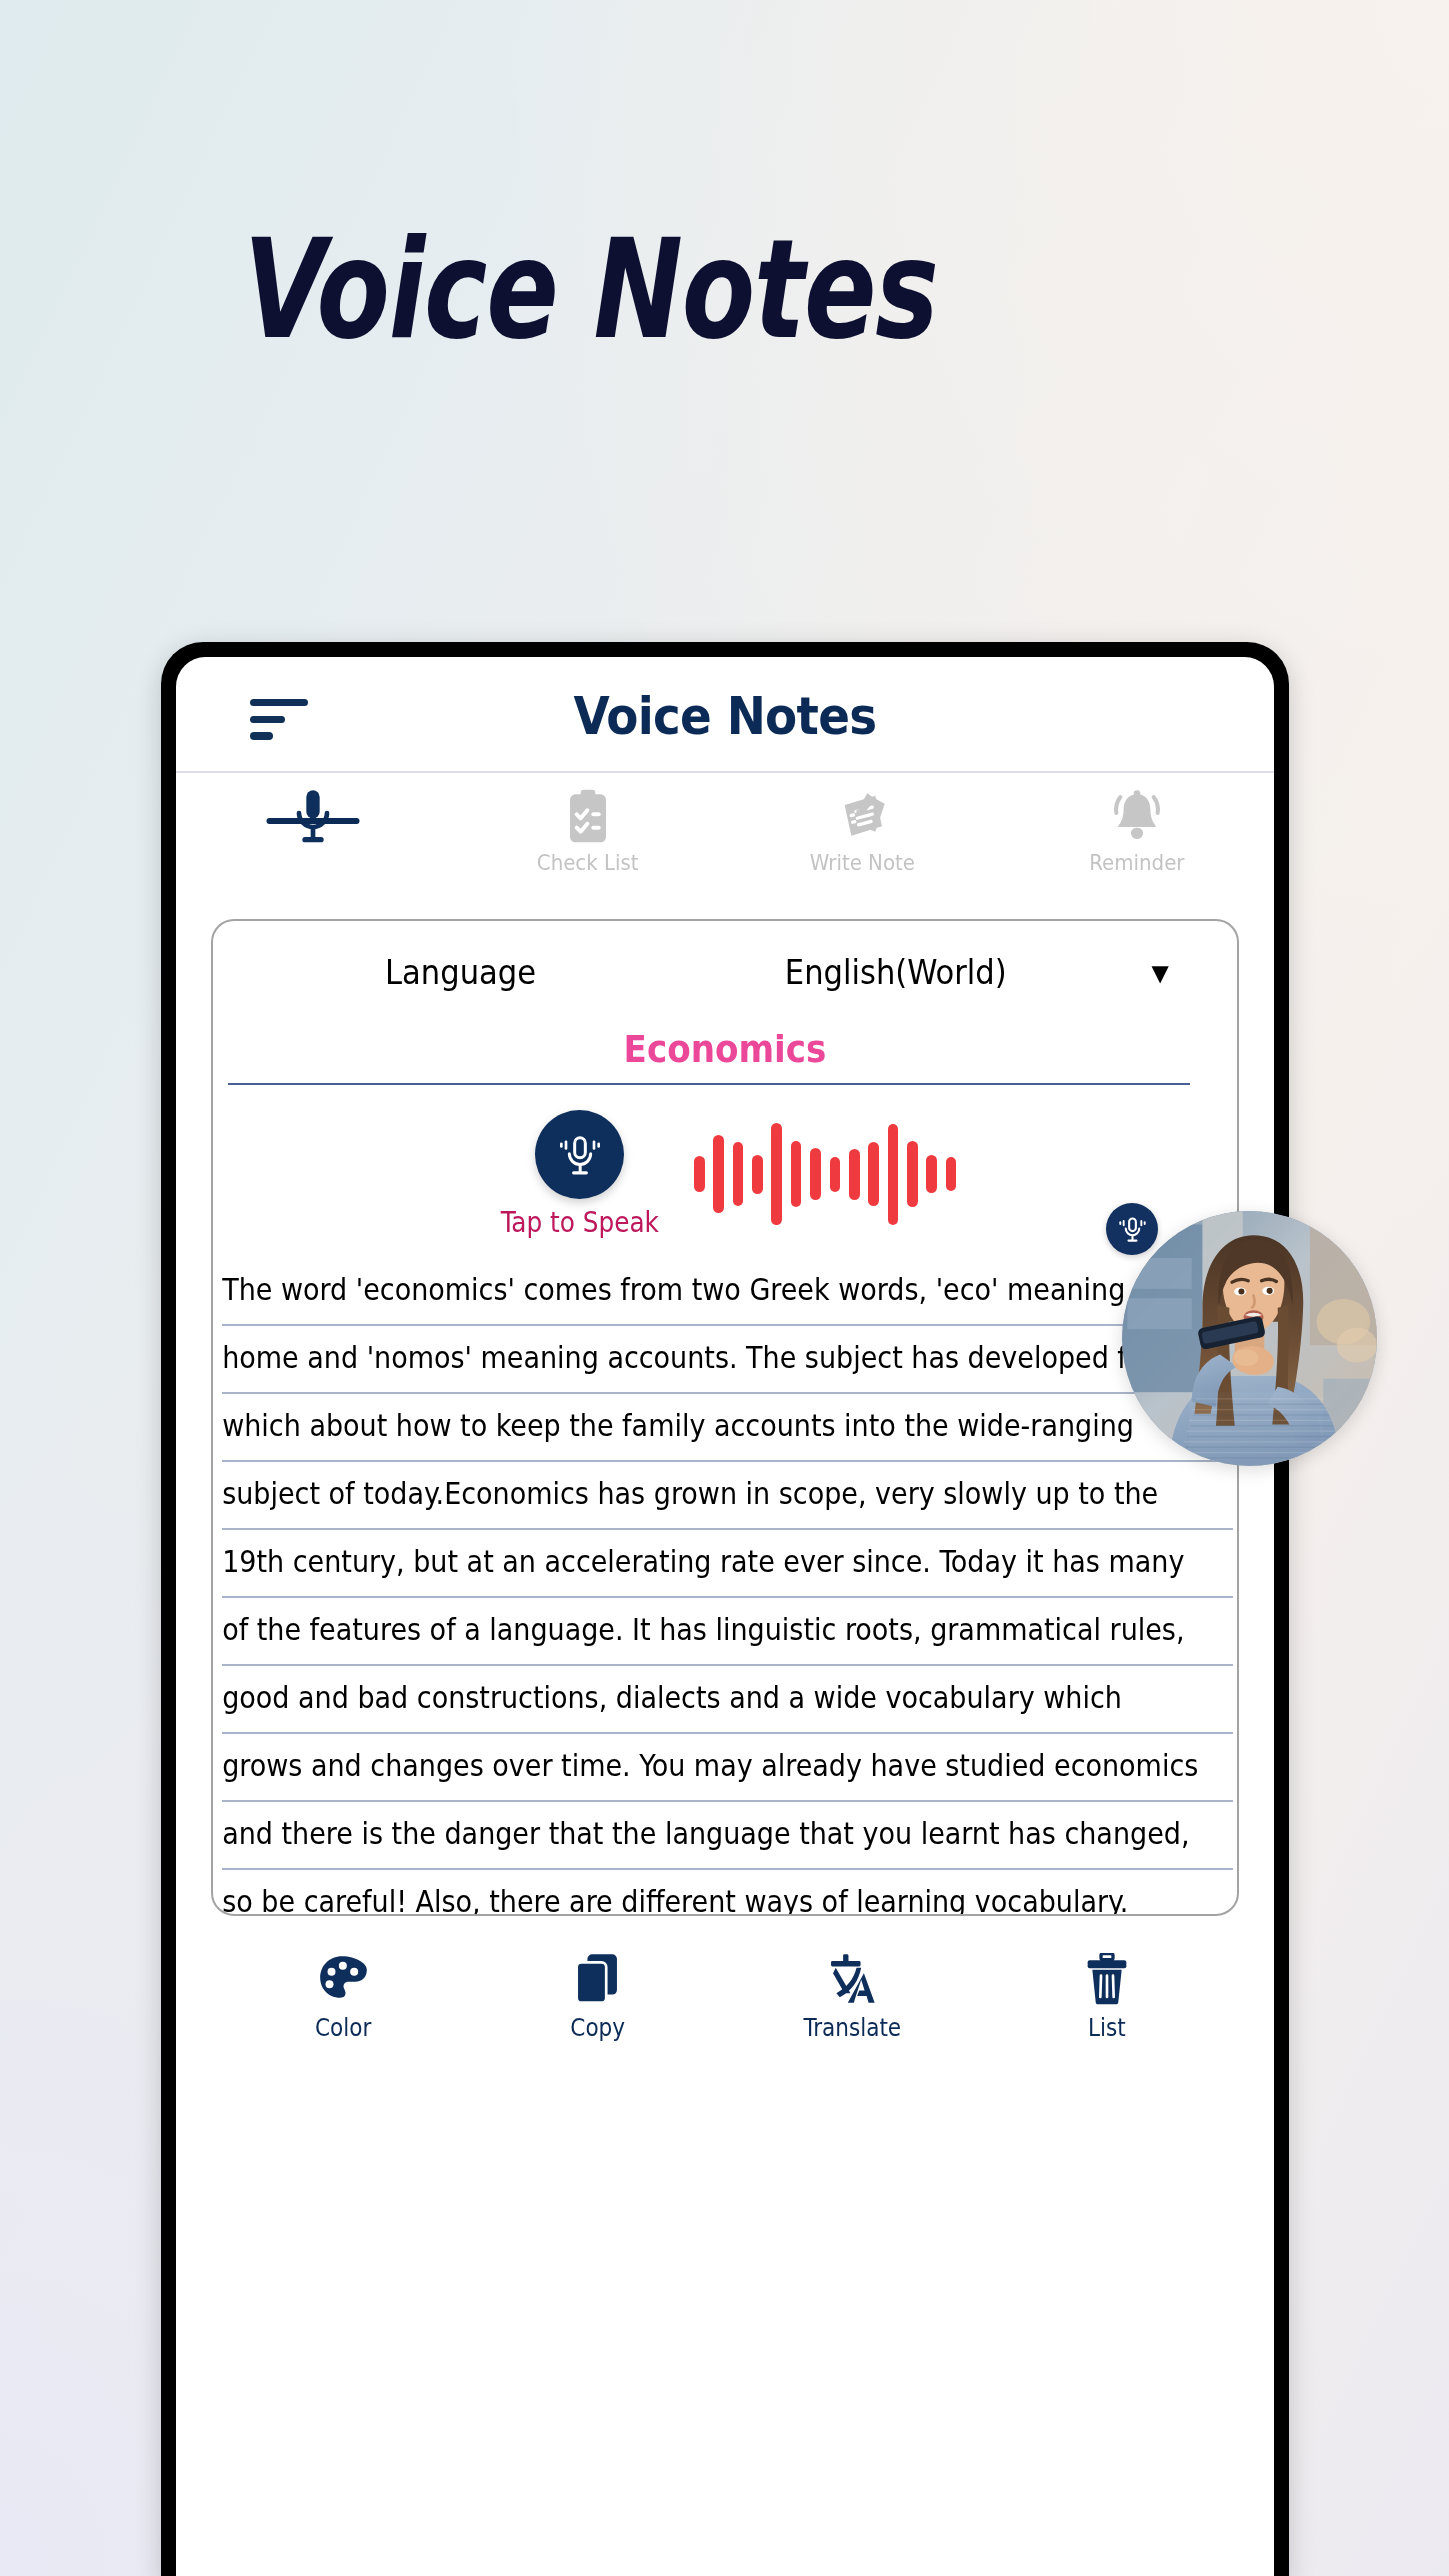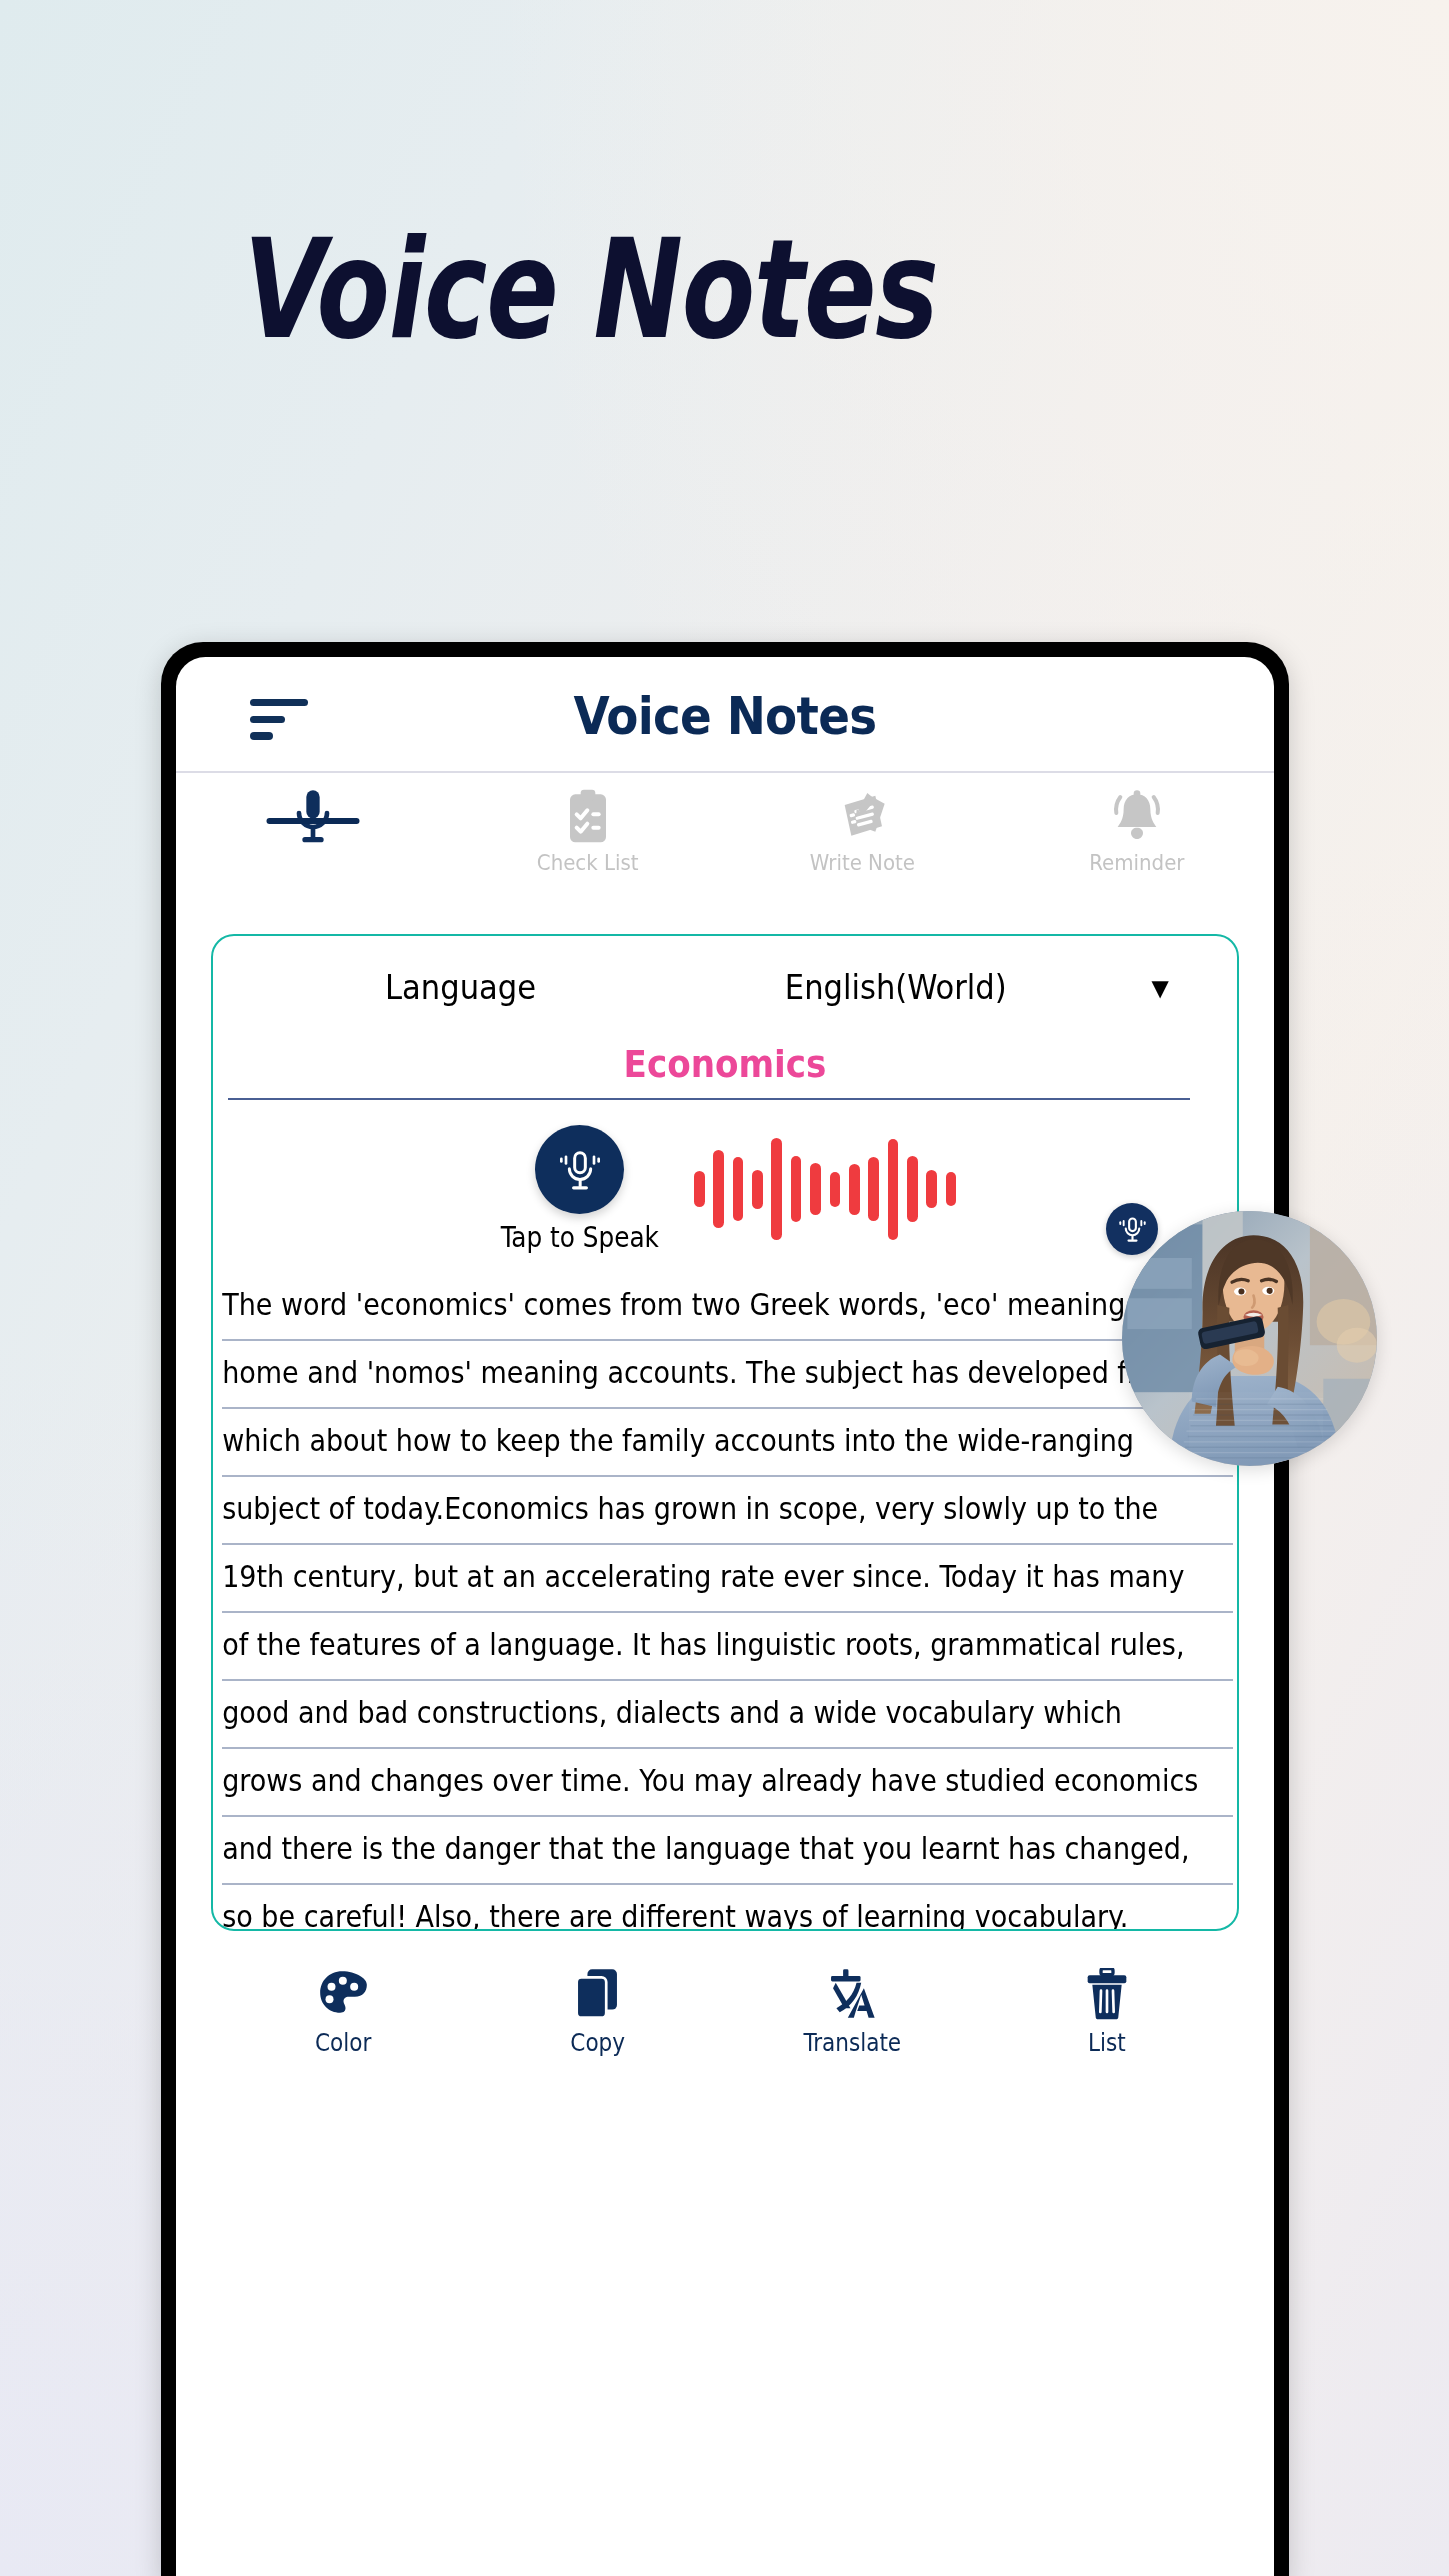--- a/index.html
+++ b/index.html
@@ -41,38 +41,38 @@
   
   #tabs{display:flex;height:127px;align-items:flex-start;padding-top:14.8px;}
   .tab{flex:1;text-align:center;position:relative;}
   .tab .ico{height:58px;display:flex;align-items:center;justify-content:center;}
   .tab .lbl{font-size:22px;color:#c3c3c3;margin-top:4px;
     font-family:"DejaVu Sans Condensed","Liberation Sans",sans-serif;}
   .tab .ul{position:absolute;left:50%;transform:translateX(-50%);bottom:21.5px;
     width:93px;height:6px;background:#0b2a56;border-radius:3.4px;display:none;}
   .tab.active .ul{display:block;}
   
-  #card{margin:19px 35px 0 35px;border:2px solid #14b8a6;border-radius:23px;
+  #card{margin:4px 35px 0 35px;border:2px solid #a3a3a3;border-radius:23px;
     height:993px;position:relative;overflow:hidden;background:#fff;}
   #langrow{display:flex;align-items:center;height:74px;padding:14.8px 40px 0 40px;}
   #langlabel{font-size:34px;color:#000;width:44%;text-align:center;
     font-family:"DejaVu Sans Condensed","Liberation Sans",sans-serif;}
   #langvalue{font-size:34px;color:#000;flex:1;text-align:center;
     font-family:"DejaVu Sans Condensed","Liberation Sans",sans-serif;}
   #langcaret{font-size:29.5px;color:#000;width:74px;text-align:center;line-height:1;}
   #notetitle{text-align:center;font-size:38px;font-weight:bold;color:#ec4899;
     margin-top:17.4px;font-family:"DejaVu Sans Condensed","Liberation Sans",sans-serif;}
   #titlerule{height:2px;background:#4a5f93;margin:12px 47px 0 14.8px;}
   
   #speakrow{display:flex;align-items:center;margin-top:25.5px;padding-left:288px;}
   #speakbtn{text-align:center;}
   #micbig{width:89px;height:89px;border-radius:50%;background:#0e2e5c;
     display:flex;align-items:center;justify-content:center;margin:0 auto;
     box-shadow:0 4px 9.4px rgba(0,0,0,.18);}
-  #speaklbl{font-size:27.5px;color:#000000;margin-top:6.7px;
+  #speaklbl{font-size:27.5px;color:#be185d;margin-top:6.7px;
     font-family:"DejaVu Sans Condensed","Liberation Sans",sans-serif;}
   #wave{display:flex;align-items:center;gap:8.7px;height:121px;margin-left:35px;}
   #wave i{display:block;width:10.7px;border-radius:6px;background:#ef3b3f;}
   
   #lines{margin-top:20px;padding:0 4px 0 9.4px;}
   .nline{border-bottom:2px solid #aab4c8;height:66px;position:relative;}
   .nline span{position:absolute;left:0;bottom:17px;font-size:30px;color:#000;
     white-space:nowrap;font-family:"DejaVu Sans Condensed","Liberation Sans",sans-serif;}
   
   #toolbar{display:flex;margin-top:32px;padding:0 40px;}

